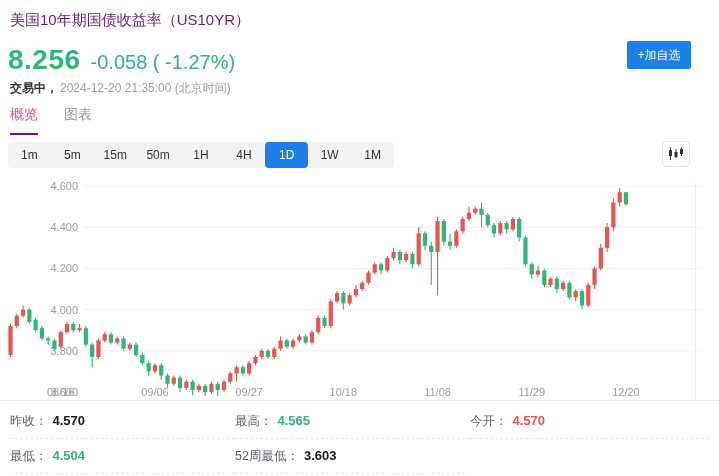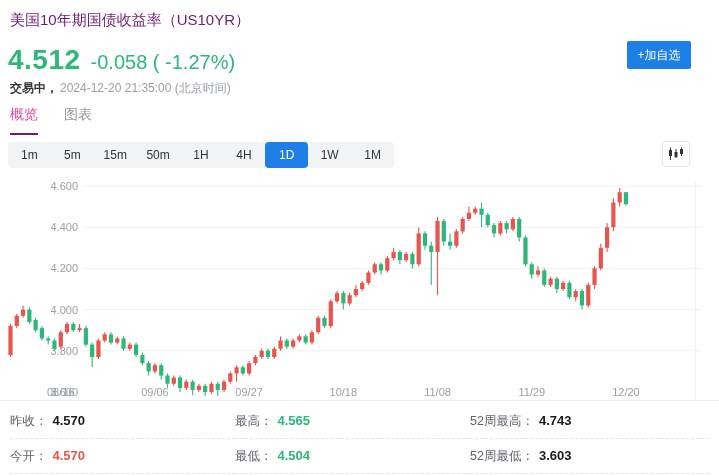--- a/index.html
+++ b/index.html
@@ -51,21 +51,21 @@
 </head>
 <body>
 
 <div class="page">
 
   <div class="title">美国10年期国债收益率（US10YR）</div>
 
   <button class="watch-btn">+加自选</button>
 
   <div class="price-row">
-    <span class="price">4.512</span>
+    <span class="price">8.256</span>
     <span class="change">-0.058 ( -1.27%)</span>
   </div>
 
   <div class="status-row">
     <span class="status">交易中，</span><span class="timestamp">2024-12-20 21:35:00 (北京时间)</span>
   </div>
 
   <div class="tabs" id="tabs">
       <div class="tab active">概览</div>
       <div class="tab">图表</div>
@@ -318,24 +318,20 @@
   <div class="stats" id="stats">
       <div class="stat-cell">
         <span class="s-label">昨收：</span>
         <span class="s-value val-dark">4.570</span>
       </div>
       <div class="stat-cell">
         <span class="s-label">最高：</span>
         <span class="s-value val-green">4.565</span>
       </div>
       <div class="stat-cell">
-        <span class="s-label">52周最高：</span>
-        <span class="s-value val-dark">4.743</span>
-      </div>
-      <div class="stat-cell">
         <span class="s-label">今开：</span>
         <span class="s-value val-red">4.570</span>
       </div>
       <div class="stat-cell">
         <span class="s-label">最低：</span>
         <span class="s-value val-green">4.504</span>
       </div>
       <div class="stat-cell">
         <span class="s-label">52周最低：</span>
         <span class="s-value val-dark">3.603</span>

